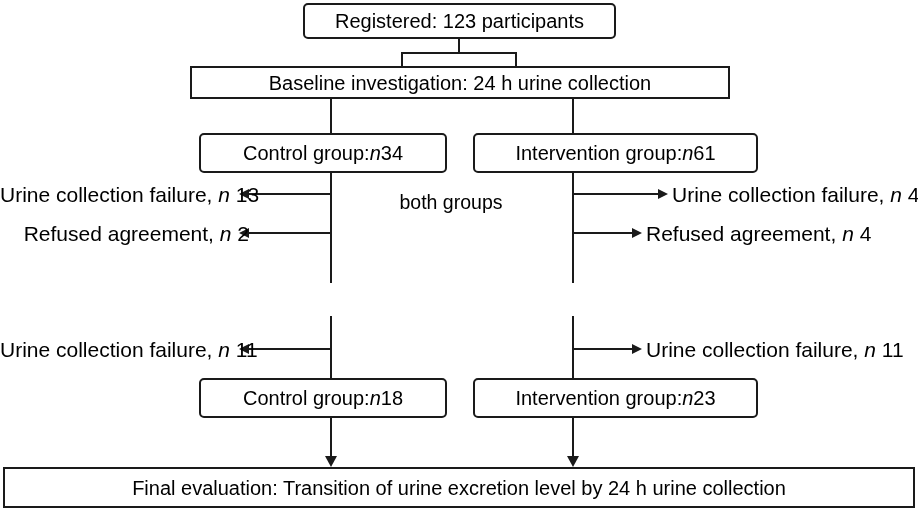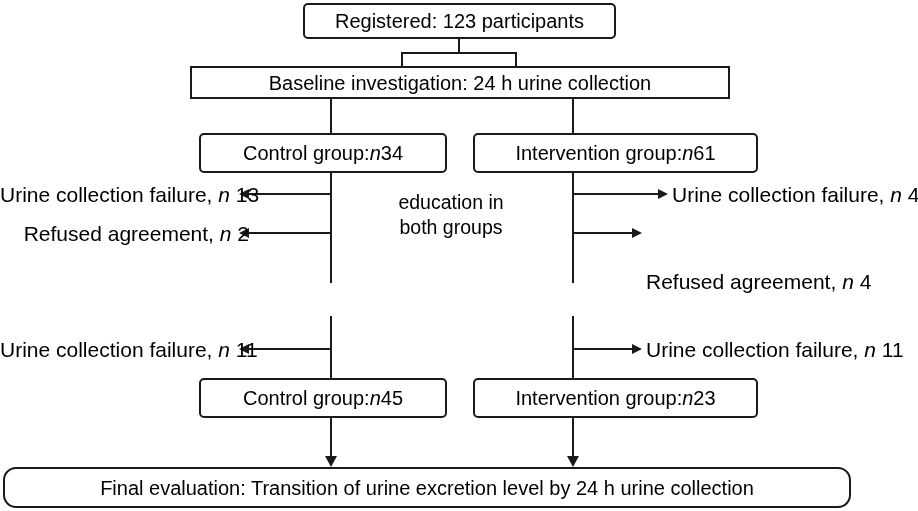--- a/index.html
+++ b/index.html
@@ -134,26 +134,25 @@
   </div>
 
   <div class="hline" style="left:572px; top:193px; width:88px;"></div>
   <div class="arrow right" style="left:658px; top:189px;"></div>
   <div class="sidelabel right" style="left:672px; top:184px;">
     <span>Urine collection failure, </span><span class="v">n</span><span> 4</span>
   </div>
 
   <div class="hline" style="left:572px; top:232px; width:62px;"></div>
   <div class="arrow right" style="left:632px; top:228px;"></div>
-  <div class="sidelabel right" style="left:646px; top:223px;margin-top:48px;">
+  <div class="sidelabel right" style="left:646px; top:223px;">
     <span>Refused agreement, </span><span class="v">n</span><span> 4</span>
   </div>
 
   <div class="centertext" style="left:355px; top:190px; width:192px;">
-    <div>education in</div>
     <div>both groups</div>
   </div>
 
 
   <div class="vline" style="left:330px; top:316px; height:62px;"></div>
   <div class="vline" style="left:572px; top:316px; height:62px;"></div>
 
   <div class="hline" style="left:244px; top:348px; width:88px;"></div>
   <div class="arrow left" style="left:239px; top:344px;"></div>
   <div class="sidelabel left" style="left:0px; top:339px; width:233px;">
@@ -162,30 +161,30 @@
 
   <div class="hline" style="left:572px; top:348px; width:62px;"></div>
   <div class="arrow right" style="left:632px; top:344px;"></div>
   <div class="sidelabel right" style="left:646px; top:339px;">
     <span>Urine collection failure, </span><span class="v">n</span><span> 11</span>
   </div>
 
   <div class="box rounded" style="left:199px; top:378px; width:248px; height:40px;">
     <span>Control group: </span>
       <span class="v">n</span>
-      <span> 45</span>
+      <span> 18</span>
   </div>
 
   <div class="box rounded" style="left:473px; top:378px; width:285px; height:40px;">
     <span>Intervention group: </span>
       <span class="v">n</span>
       <span> 23</span>
   </div>
 
   <div class="vline" style="left:330px; top:418px; height:43px;"></div>
   <div class="arrow down" style="left:325px; top:456px;"></div>
 
   <div class="vline" style="left:572px; top:418px; height:43px;"></div>
   <div class="arrow down" style="left:567px; top:456px;"></div>
 
-  <div class="box square" style="left:3px; top:467px; width:848px; height:41px;border-radius:13px;">Final evaluation: Transition of urine excretion level by 24 h urine collection</div>
+  <div class="box square" style="left:3px; top:467px; width:912px; height:41px;">Final evaluation: Transition of urine excretion level by 24 h urine collection</div>
 
 </div>
 
 </body></html>

